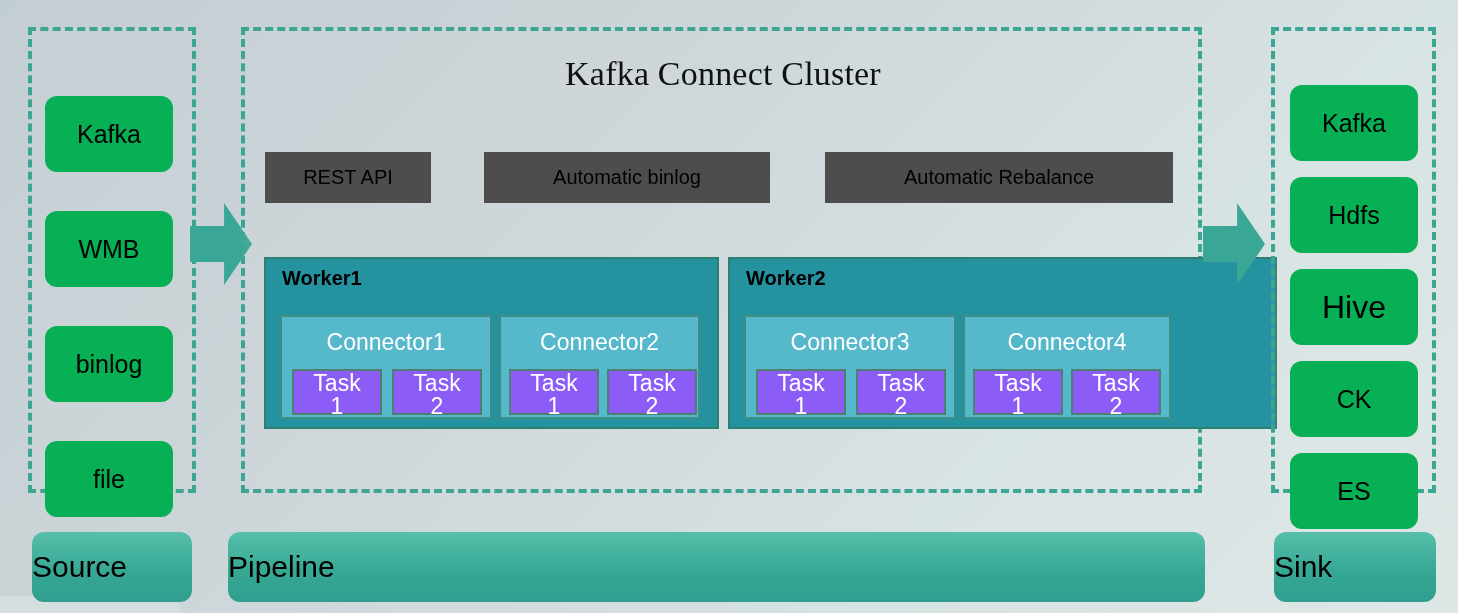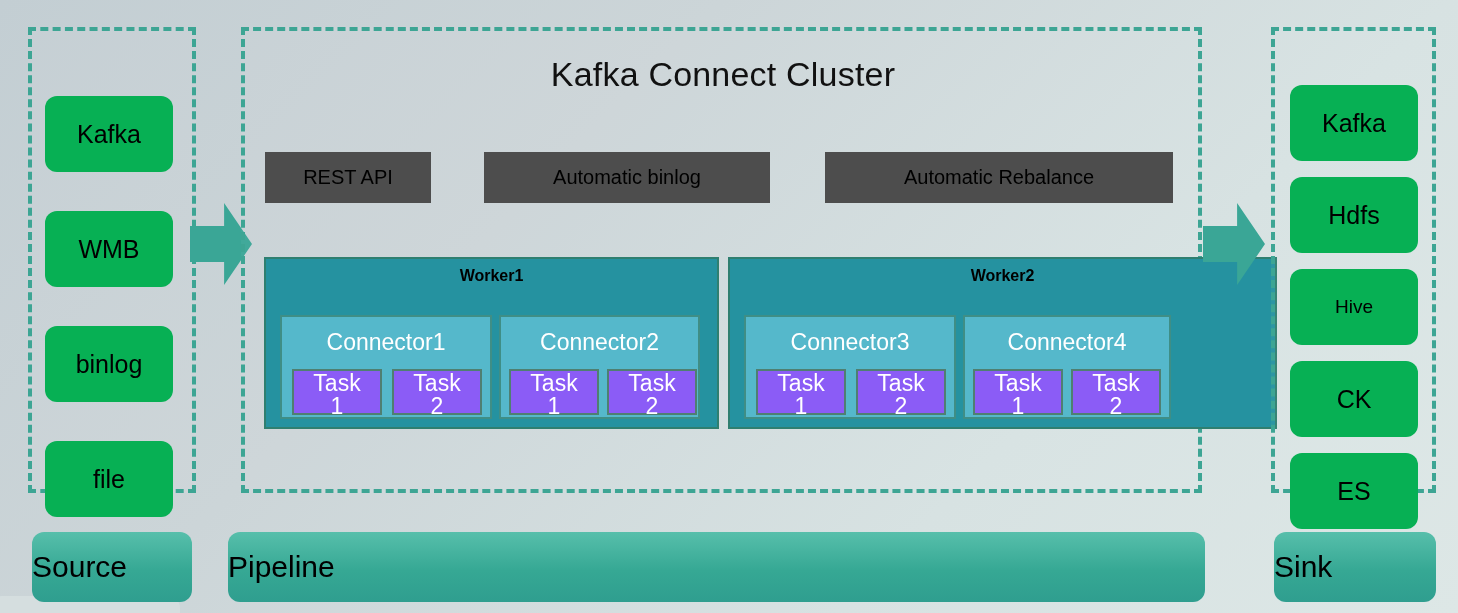--- a/index.html
+++ b/index.html
@@ -48,20 +48,21 @@
   
   #cluster-title {
     position: absolute;
     left: 248px;
     top: 55px;
     width: 950px;
     text-align: center;
     font-size: 34px;
     color: #111111;
     letter-spacing: .2px;
+    font-family: Liberation Serif, serif;
   }
 
   .feature-box {
     position: absolute;
     background: #4d4d4d;
     display: flex;
     align-items: center;
     justify-content: center;
     color: #000000;
     font-size: 20px;
@@ -73,24 +74,24 @@
     position: absolute;
     background: #2592a0;
     border: 2px solid #2f7f70;
     box-sizing: border-box;
   }
   .worker-label {
     position: absolute;
     top: 8px;
     left: 0;
     right: 0;
-    text-align: center;
-    font-size: 16px;
+    font-size: 20px;
     font-weight: bold;
     color: #000000;
+    padding-left: 16px;
   }
   .connector {
     position: absolute;
     background: #55b8cb;
     border: 2px solid #3f8e86;
     box-sizing: border-box;
   }
   .connector-label {
     position: absolute;
     top: 14px;
@@ -236,21 +237,21 @@
 
   <div class="dashed-group" style="left:1271px; top:27px; width:165px; height:466px;">
   </div>
 
   <div class="green-chip" style="left:1290px; top:40px; width:128px; height:76px; font-size:25px;">
     <span>Kafka</span>
   </div>
   <div class="green-chip" style="left:1290px; top:132px; width:128px; height:76px; font-size:25px;">
     <span>Hdfs</span>
   </div>
-  <div class="green-chip" style="left:1290px; top:224px; width:128px; height:76px; font-size:19px;">
+  <div class="green-chip" style="left:1290px; top:224px; width:128px; height:76px; font-size:32px;">
     <span>Hive</span>
   </div>
   <div class="green-chip" style="left:1290px; top:316px; width:128px; height:76px; font-size:25px;">
     <span>CK</span>
   </div>
   <div class="green-chip" style="left:1290px; top:408px; width:128px; height:76px; font-size:25px;">
     <span>ES</span>
   </div>
 
   <div id="bottom-left-stub"></div>

